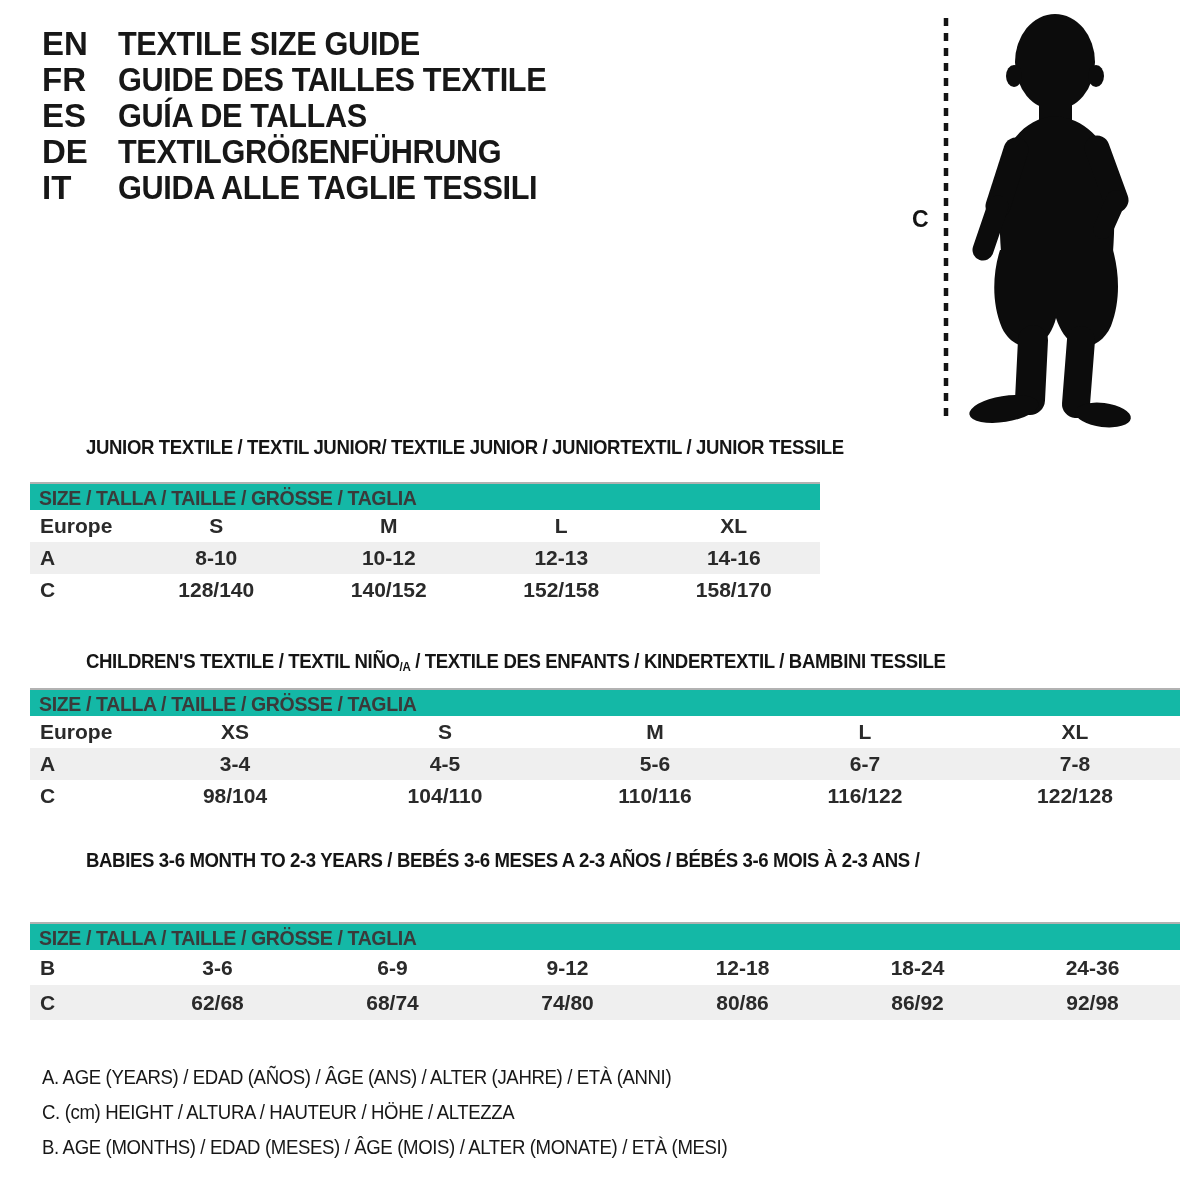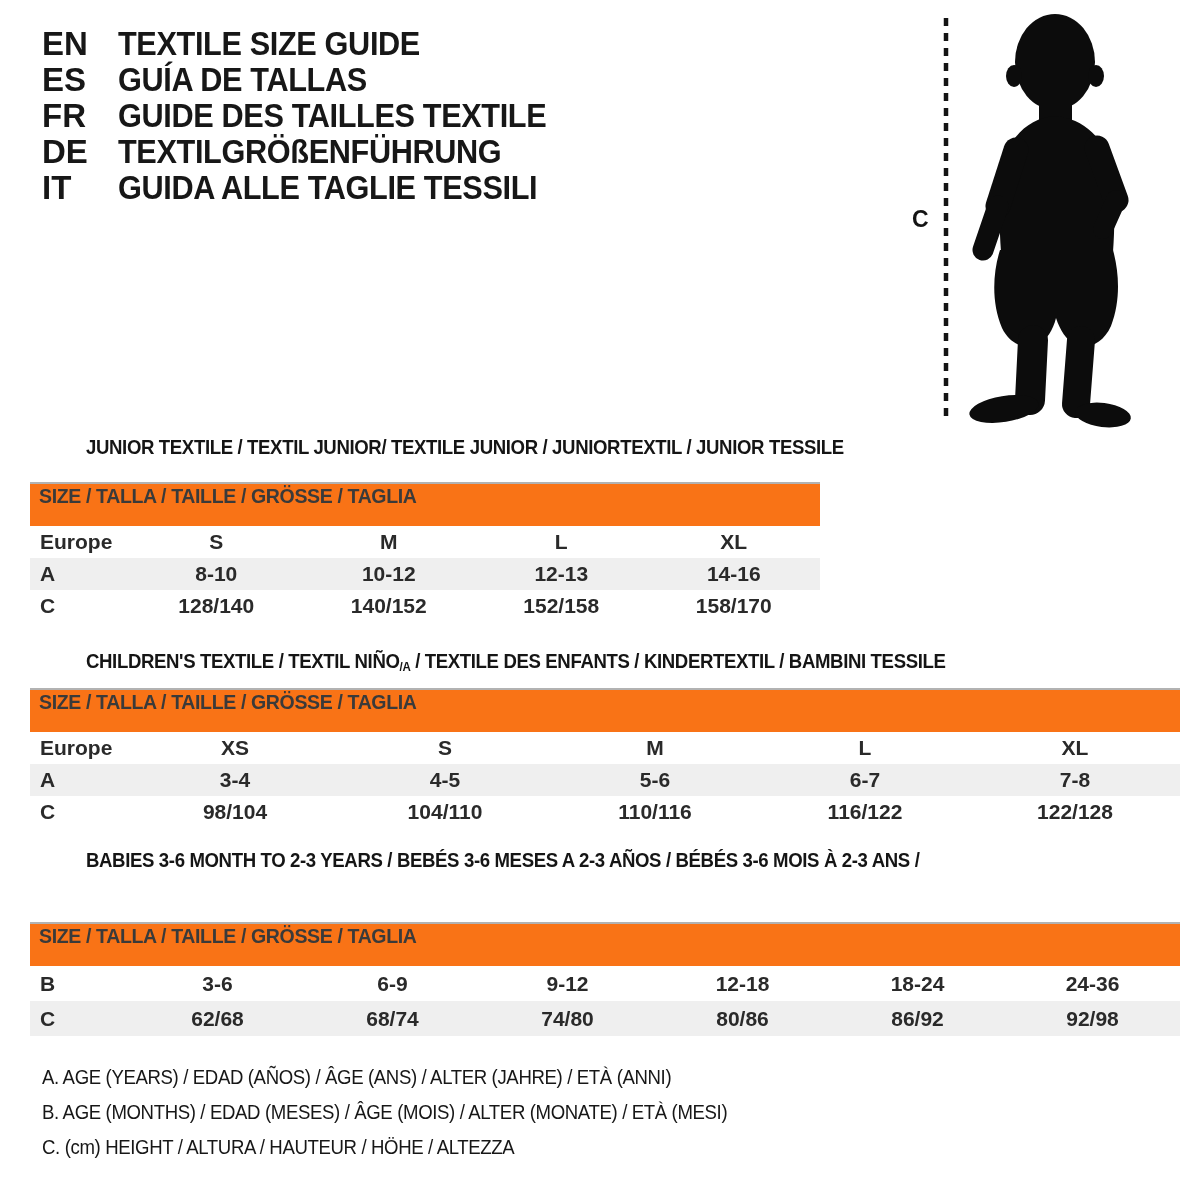--- a/index.html
+++ b/index.html
@@ -19,22 +19,22 @@
   #figure-block{left:900px;top:8px;width:300px;height:430px;}
   #height-label{position:absolute;left:12px;top:198px;font-size:23px;font-weight:bold;color:#141414;}
 
   
   .sec-title{position:absolute;font-size:20px;font-weight:bold;color:#151515;
     white-space:nowrap;line-height:35px;margin-left:44px;}
   .subsc{font-size:0.62em;vertical-align:-0.22em;}
 
   
   .table{position:absolute;}
-  .size-bar{height:44px;background:#f97316;border-top:2px solid #b2b2b2;box-sizing:border-box;
-    color:#3a3a3a;font-size:21px;font-weight:bold;display:flex;align-items:flex-start;padding-left:9px;
+  .size-bar{height:28px;background:#14b8a6;border-top:2px solid #b2b2b2;box-sizing:border-box;
+    color:#3a3a3a;font-size:21px;font-weight:bold;display:flex;align-items:flex-end;padding-left:9px;
     white-space:nowrap;}
   .trow{display:grid;align-items:center;height:32px;font-size:21px;font-weight:bold;color:#2a2a2a;}
   .babies .trow{height:35px;}
   .trow.shaded{background:#efefef;}
   .rlabel{padding-left:10px;text-align:left;}
   .cell{text-align:center;}
 
   
   #legend{left:42px;top:1060px;}
   .legend-line{line-height:35px;font-size:20px;font-weight:normal;color:#171717;white-space:nowrap;}
@@ -43,26 +43,26 @@
 <body>
 
 <div id="canvas">
 
   <div id="lang-block" class="abs">
     <div class="lang-row">
       <span>EN</span>
       <span class="condensed">TEXTILE SIZE GUIDE</span>
     </div>
     <div class="lang-row">
+      <span>FR</span>
+      <span class="condensed">GUIDE DES TAILLES TEXTILE</span>
+    </div>
+    <div class="lang-row">
       <span>ES</span>
       <span class="condensed">GUÍA DE TALLAS</span>
-    </div>
-    <div class="lang-row">
-      <span>FR</span>
-      <span class="condensed">GUIDE DES TAILLES TEXTILE</span>
     </div>
     <div class="lang-row">
       <span>DE</span>
       <span class="condensed">TEXTILGRÖßENFÜHRUNG</span>
     </div>
     <div class="lang-row">
       <span>IT</span>
       <span class="condensed">GUIDA ALLE TAGLIE TESSILI</span>
     </div>
   </div>
@@ -184,20 +184,20 @@
           <span class="cell">92/98</span>
         </div>
       </div>
   </div>
 
   <div id="legend" class="abs">
     <div class="legend-line">
       <span class="condensed">A. AGE (YEARS) / EDAD (AÑOS) / ÂGE (ANS) / ALTER (JAHRE) / ETÀ (ANNI)</span>
     </div>
     <div class="legend-line">
+      <span class="condensed">C. (cm) HEIGHT / ALTURA / HAUTEUR / HÖHE / ALTEZZA</span>
+    </div>
+    <div class="legend-line">
       <span class="condensed">B. AGE (MONTHS) / EDAD (MESES) / ÂGE (MOIS) / ALTER (MONATE) / ETÀ (MESI)</span>
     </div>
-    <div class="legend-line">
-      <span class="condensed">C. (cm) HEIGHT / ALTURA / HAUTEUR / HÖHE / ALTEZZA</span>
-    </div>
   </div>
 
 </div>
 
 </body></html>

